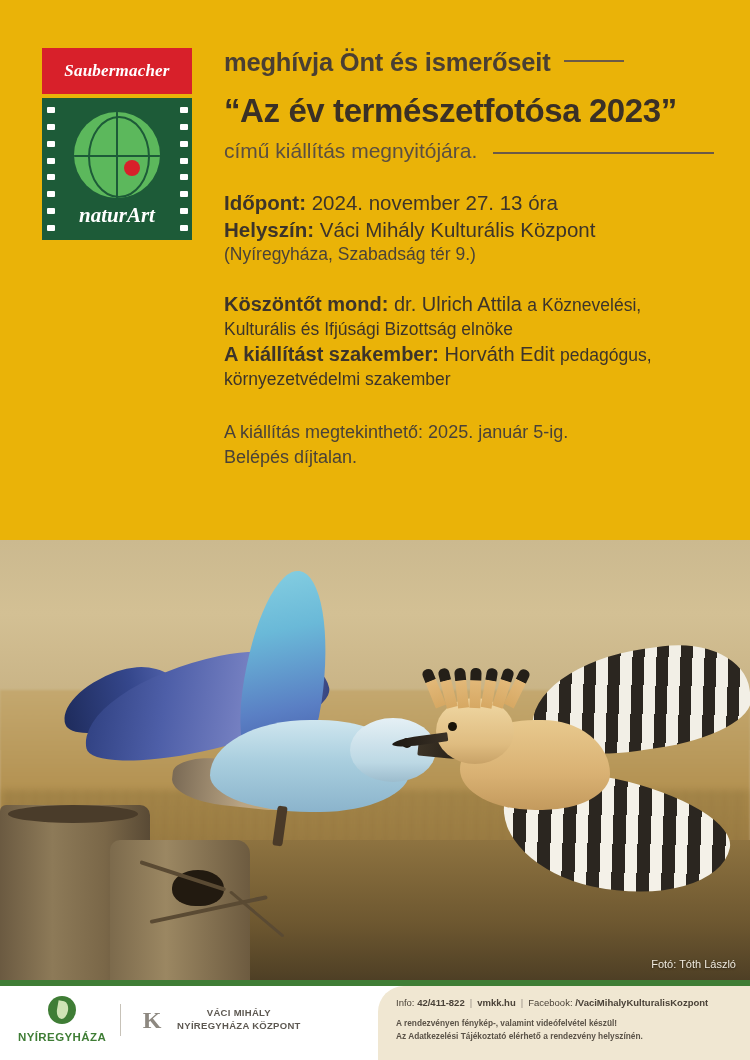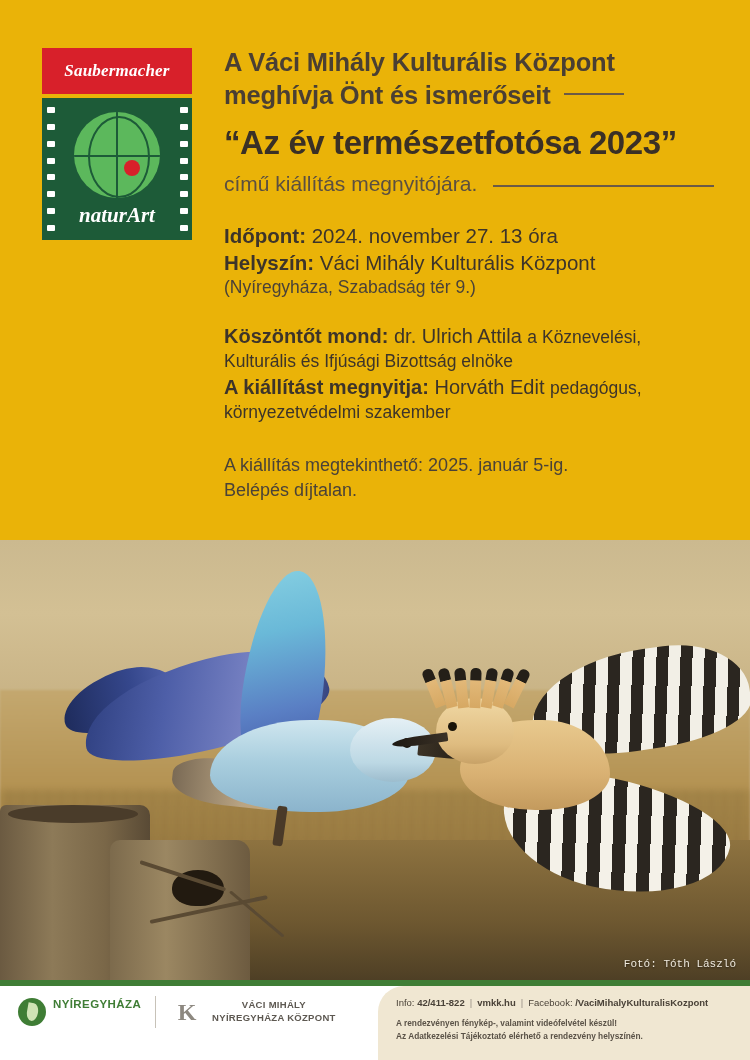--- a/index.html
+++ b/index.html
@@ -442,21 +442,20 @@
     border-radius: 50%;
     background: #191309;
   }
   .photo-credit {
     position: absolute;
     right: 14px;
     bottom: 10px;
     color: #efe9dd;
     font-size: 11px;
     text-shadow: 0 1px 2px rgba(0,0,0,0.55);
-    font-family: Liberation Mono, monospace;
   }
 
   
   .footer {
     position: absolute;
     left: 0;
     top: 980px;
     width: 750px;
     height: 80px;
     background: #ffffff;
@@ -470,21 +469,23 @@
   .footer .logos {
     position: absolute;
     left: 18px;
     top: 16px;
     display: flex;
     align-items: center;
     gap: 14px;
   }
   .footer .logo-nyh {
     display: flex;
+    align-items: center;
     gap: 7px;
+    flex-direction: column;
   }
   .footer .logo-nyh .mark {
     width: 28px; height: 28px;
     border-radius: 50%;
     background: #3f7d35;
     position: relative;
   }
   .footer .logo-nyh .mark:after {
     content: "";
     position: absolute;
@@ -590,21 +591,20 @@
           <div class="ring"></div>
           <div class="dot"></div>
         </div>
         <div class="nalabel">naturArt</div>
       </div>
     </div>
 
     <div class="textcol">
 
       <div class="invite">
-        <div>A Váci Mihály Kulturális Központ</div>
         <div>
           <span>meghívja Önt és ismerőseit</span><span class="rule-inline"></span>
         </div>
       </div>
 
       <div class="exhibition-title">“Az év természetfotósa 2023”</div>
 
       <div class="subtitle-row">
         <div class="subtitle">című kiállítás megnyitójára.</div>
         <div class="subtitle-rule"></div>
@@ -623,21 +623,21 @@
       </div>
 
       <div class="speakers">
         <div>
           <b>Köszöntőt mond:</b>
           <span>dr. Ulrich Attila</span>
           <span class="thin">a Köznevelési,</span>
         </div>
         <div class="thin">Kulturális és Ifjúsági Bizottság elnöke</div>
         <div>
-          <b>A kiállítást megnyitja:</b>
+          <b>A kiállítást szakember:</b>
           <span>Horváth Edit</span>
           <span class="thin">pedagógus,</span>
         </div>
         <div class="thin">környezetvédelmi szakember</div>
       </div>
 
       <div class="closing">
         <div>A kiállítás megtekinthető: 2025. január 5-ig.</div>
         <div>Belépés díjtalan.</div>
       </div>

